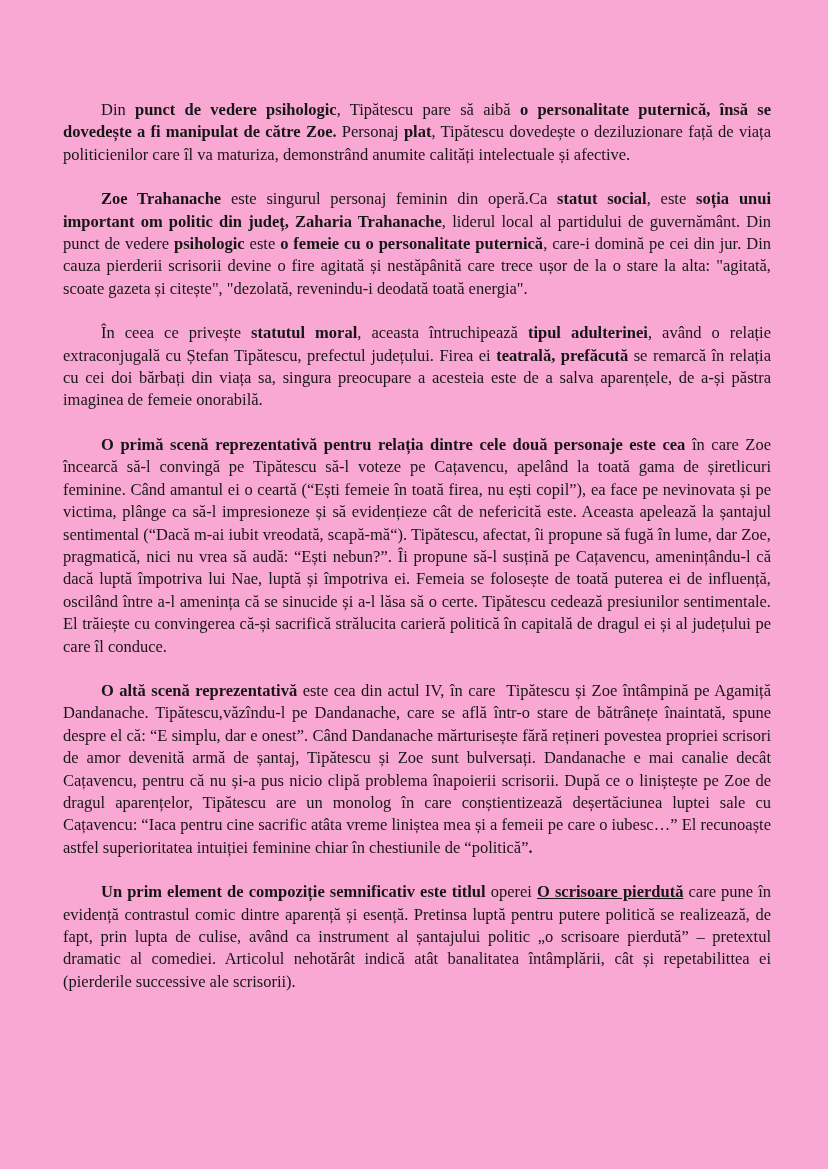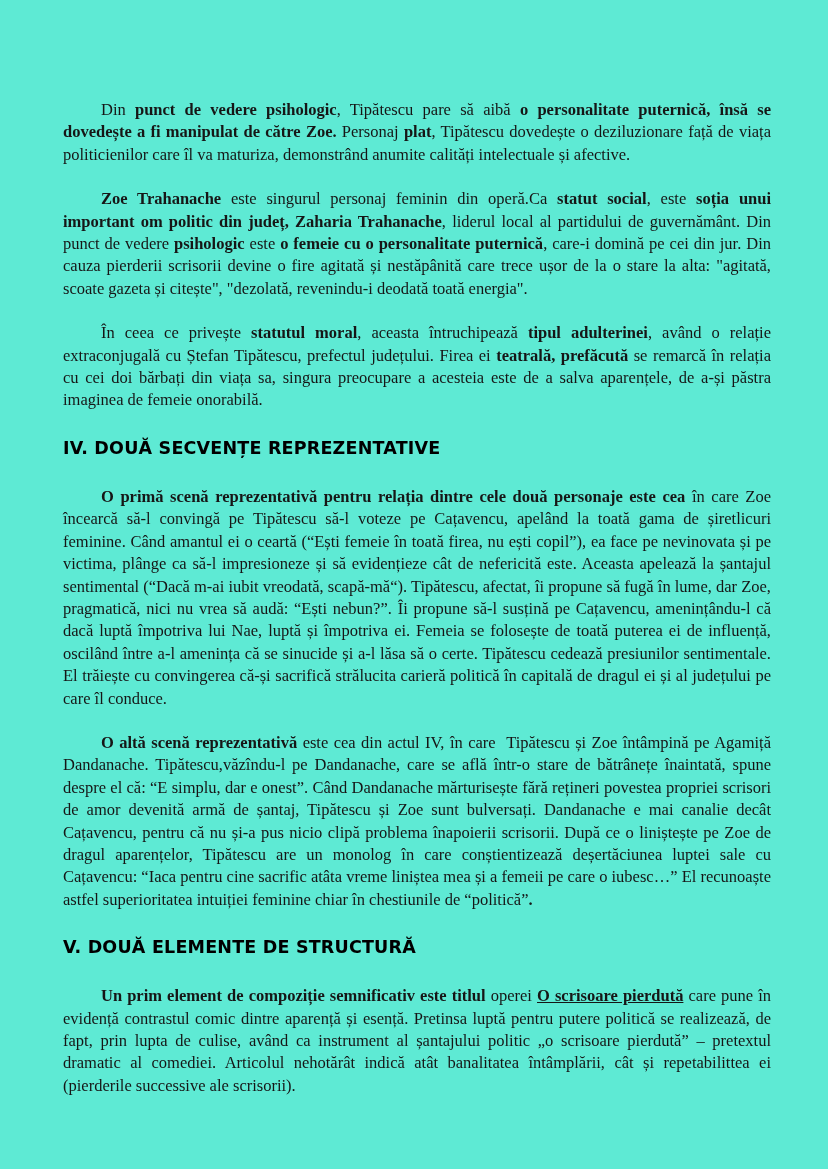--- a/index.html
+++ b/index.html
@@ -5,21 +5,21 @@
   html, body {
     margin: 0;
     padding: 0;
     background: #ffffff;
   }
   .page {
     position: relative;
     width: 828px;
     height: 1169px;
     box-sizing: border-box;
-    background: #5eead4;
+    background: #f9a8d4;
     padding: 99px 57px 0 63px;
     font-family: "Liberation Serif", "DejaVu Serif", serif;
     font-size: 16.5px;
     line-height: 22.4px;
     color: #161616;
     text-align: justify;
     overflow: hidden;
   }
   .para {
     margin: 0 0 22px 0;
@@ -40,18 +40,16 @@
     margin: 25px 0 27px 0;
   }
 </style>
 </head>
 <body>
 
 <div class="page">
   <p class="para"><span>Din </span><span class="b">punct de vedere psihologic</span><span>, Tipătescu pare să aibă </span><span class="b">o personalitate puternică, însă se dovedește a fi manipulat de către Zoe.</span><span> Personaj </span><span class="b">plat</span><span>, Tipătescu dovedește o deziluzionare față de viața politicienilor care îl va maturiza, demonstrând anumite calități intelectuale și afective.</span></p>
   <p class="para"><span class="b">Zoe Trahanache</span><span> este singurul personaj feminin din operă.Ca </span><span class="b">statut social</span><span>, este </span><span class="b">soția unui important om politic din județ, Zaharia Trahanache</span><span>, liderul local al partidului de guvernământ. Din punct de vedere </span><span class="b">psihologic</span><span> este </span><span class="b">o femeie cu o personalitate puternică</span><span>, care-i domină pe cei din jur. Din cauza pierderii scrisorii devine o fire agitată și nestăpânită care trece ușor de la o stare la alta: "agitată, scoate gazeta și citește", "dezolată, revenindu-i deodată toată energia".</span></p>
   <p class="para"><span>În ceea ce privește </span><span class="b">statutul moral</span><span>, aceasta întruchipează </span><span class="b">tipul adulterinei</span><span>, având o relație extraconjugală cu Ștefan Tipătescu, prefectul județului. Firea ei </span><span class="b">teatrală, prefăcută</span><span> se remarcă în relația cu cei doi bărbați din viața sa, singura preocupare a acesteia este de a salva aparențele, de a-și păstra imaginea de femeie onorabilă.</span></p>
-  <h2 class="heading">IV. DOUĂ SECVENȚE REPREZENTATIVE</h2>
   <p class="para"><span class="b">O primă scenă reprezentativă pentru relația dintre cele două personaje este cea</span><span> în care Zoe încearcă să-l convingă pe Tipătescu să-l voteze pe Cațavencu, apelând la toată gama de șiretlicuri feminine. Când amantul ei o ceartă (“Ești femeie în toată firea, nu ești copil”), ea face pe nevinovata și pe victima, plânge ca să-l impresioneze și să evidențieze cât de nefericită este. Aceasta apelează la șantajul sentimental (“Dacă m-ai iubit vreodată, scapă-mă“). Tipătescu, afectat, îi propune să fugă în lume, dar Zoe, pragmatică, nici nu vrea să audă: “Ești nebun?”. Îi propune să-l susțină pe Cațavencu, amenințându-l că dacă luptă împotriva lui Nae, luptă și împotriva ei. Femeia se folosește de toată puterea ei de influență, oscilând între a-l amenința că se sinucide și a-l lăsa să o certe. Tipătescu cedează presiunilor sentimentale. El trăiește cu convingerea că-și sacrifică strălucita carieră politică în capitală de dragul ei și al județului pe care îl conduce.</span></p>
   <p class="para"><span class="b">O altă scenă reprezentativă</span><span> este cea din actul IV, în care  Tipătescu și Zoe întâmpină pe Agamiță Dandanache. Tipătescu,văzîndu-l pe Dandanache, care se află într-o stare de bătrânețe înaintată, spune despre el că: “E simplu, dar e onest”. Când Dandanache mărturisește fără rețineri povestea propriei scrisori de amor devenită armă de șantaj, Tipătescu și Zoe sunt bulversați. Dandanache e mai canalie decât Cațavencu, pentru că nu și-a pus nicio clipă problema înapoierii scrisorii. După ce o liniștește pe Zoe de dragul aparențelor, Tipătescu are un monolog în care conștientizează deșertăciunea luptei sale cu Cațavencu: “Iaca pentru cine sacrific atâta vreme liniștea mea și a femeii pe care o iubesc…” El recunoaște astfel superioritatea intuiției feminine chiar în chestiunile de “politică”</span><span class="b">.</span></p>
-  <h2 class="heading">V. DOUĂ ELEMENTE DE STRUCTURĂ</h2>
   <p class="para"><span class="b">Un prim element de compoziție semnificativ este titlul</span><span> operei </span><span class="u">O scrisoare pierdută</span><span> care pune în evidență contrastul comic dintre aparență și esență. Pretinsa luptă pentru putere politică se realizează, de fapt, prin lupta de culise, având ca instrument al șantajului politic „o scrisoare pierdută” – pretextul dramatic al comediei. Articolul nehotărât indică atât banalitatea întâmplării, cât și repetabilittea ei (pierderile successive ale scrisorii).</span></p>
 </div>
 
 </body></html>

